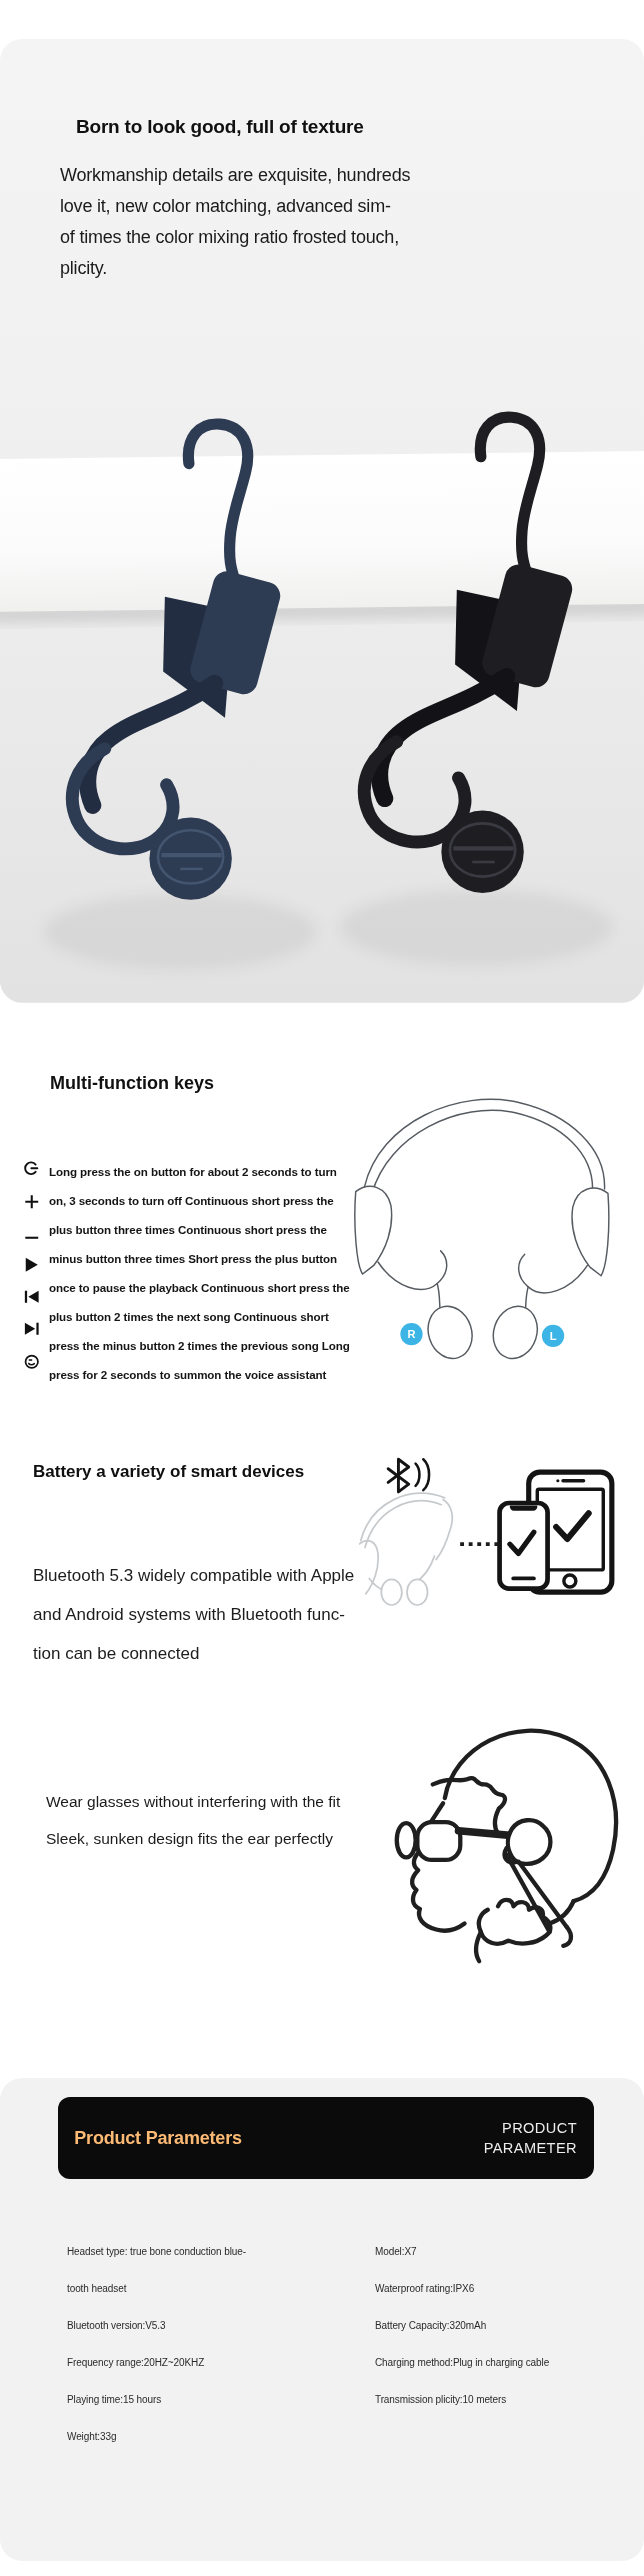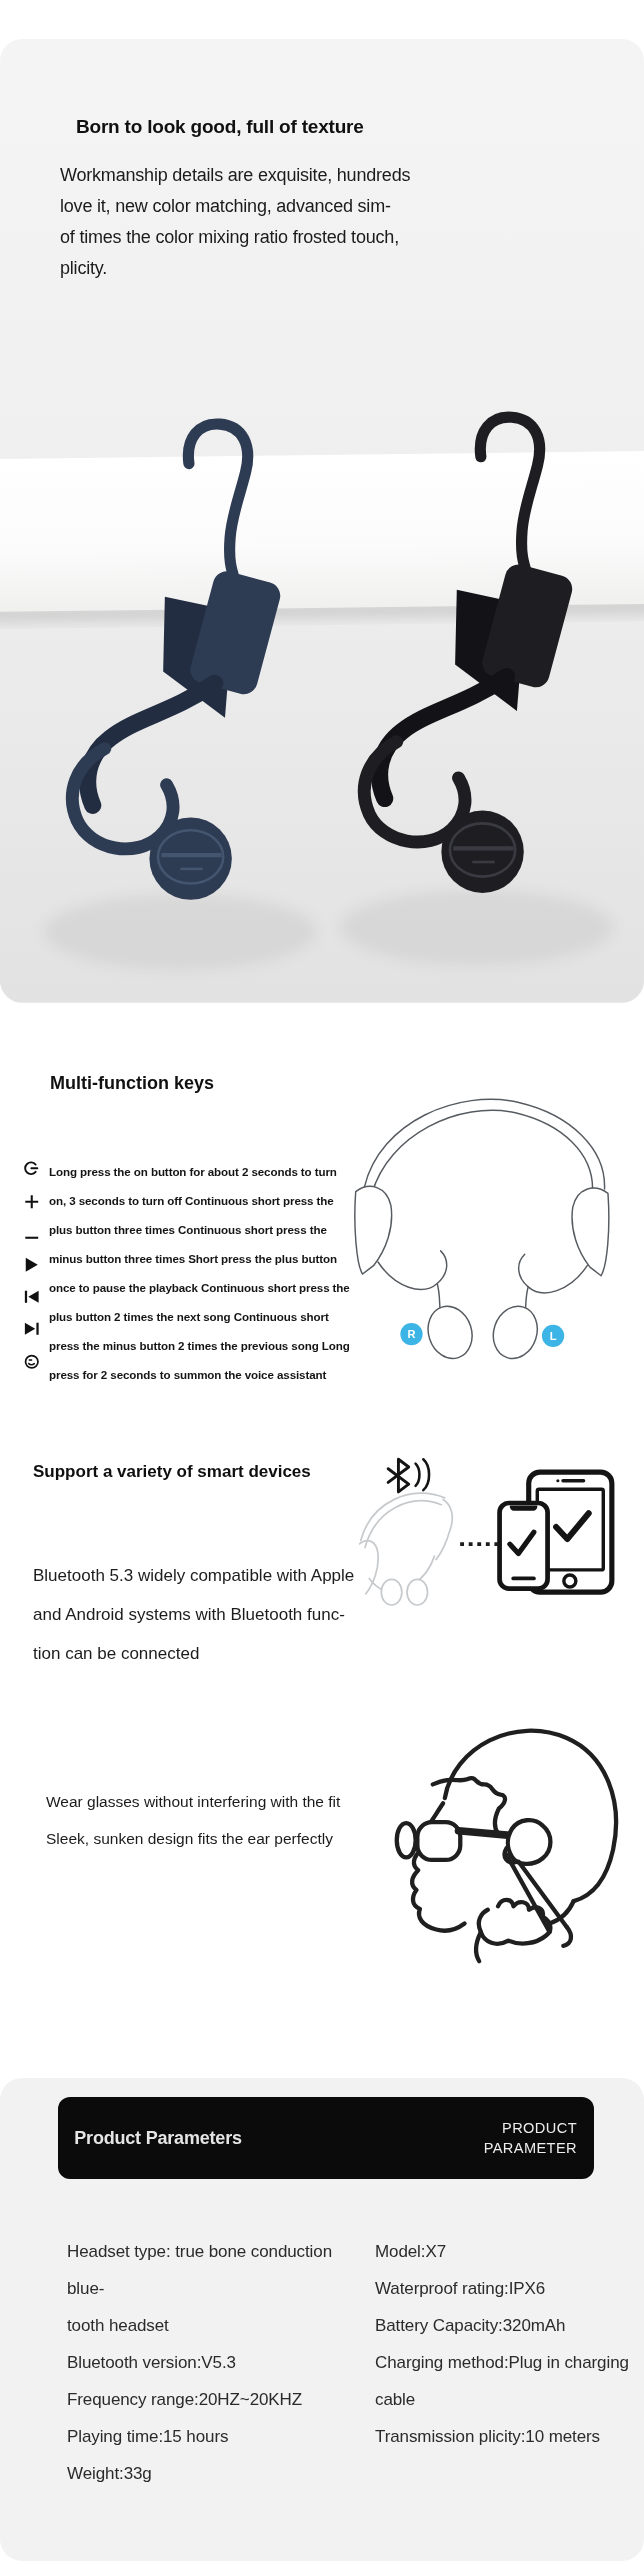--- a/index.html
+++ b/index.html
@@ -18,23 +18,23 @@
   .mf-lines{left:49px;top:1157px;width:326px;font-size:11.6px;font-weight:bold;line-height:29px;color:#151515;letter-spacing:-0.1px;}
   .mf-icon{width:15.5px;height:15.5px;left:24px;}
   
   .sd-title{left:33px;top:1462px;font-size:17px;font-weight:bold;color:#0f0f0f;}
   .sd-lines{left:33px;top:1556px;width:343px;font-size:17px;line-height:39px;color:#1d1d1d;}
   
   .gl-lines{left:46px;top:1783px;width:343px;font-size:15.5px;line-height:37px;color:#1c1c1c;}
   
   .param-bar{left:58px;top:2097px;width:536px;height:82px;background:#0b0b0b;border-radius:12px;
              display:flex;align-items:center;justify-content:space-between;box-sizing:border-box;padding:0 17px 0 16.3px;}
-  .param-bar .left{font-size:18px;font-weight:bold;color:#e5e5e5;letter-spacing:-0.2px;}
+  .param-bar .left{font-size:18px;font-weight:bold;color:#fdba74;letter-spacing:-0.2px;}
   .param-bar .right{font-size:14.6px;color:#ededed;text-align:right;line-height:20px;letter-spacing:0.4px;}
-  .specs{font-size:17px;line-height:37px;color:#2b2b2b;letter-spacing:-0.1px;}
+  .specs{font-size:10px;line-height:37px;color:#2b2b2b;letter-spacing:-0.1px;}
   .specs-left{left:67px;top:2233px;width:283px;}
   .specs-right{left:375px;top:2233px;width:258px;}
   svg{display:block;}
 </style>
 </head>
 <body>
 
 <div class="page">
 
   <div class="abs bg-top"></div>
@@ -144,21 +144,21 @@
     <g>
       <circle cx="67" cy="276" r="13" fill="#3cb4e5"></circle>
       <text x="67" y="281" text-anchor="middle" font-size="13" font-weight="bold" fill="#fff" font-family="Liberation Sans, sans-serif">R</text>
     </g>
     <g>
       <circle cx="232" cy="278" r="13" fill="#3cb4e5"></circle>
       <text x="232" y="283" text-anchor="middle" font-size="13" font-weight="bold" fill="#fff" font-family="Liberation Sans, sans-serif">L</text>
     </g>
   </svg>
 
-  <div class="abs sd-title">Support a variety of smart devices</div>
+  <div class="abs sd-title">Battery a variety of smart devices</div>
   <div class="abs sd-lines">
     <div>Bluetooth 5.3 widely compatible with Apple</div>
     <div>and Android systems with Bluetooth func-</div>
     <div>tion can be connected</div>
   </div>
 
   <svg class="abs" style="left:359px;top:1448px" width="276" height="206" viewBox="0 0 322 240">
     <g fill="none" stroke="#141414" stroke-width="3.4" stroke-linejoin="round" stroke-linecap="round">
       <path d="M34,24 L58,42 L46,51 L46,13 L58,22 L34,40"></path>
       <path d="M66,18 c6,6 6,20 0,26" stroke-width="3"></path>

